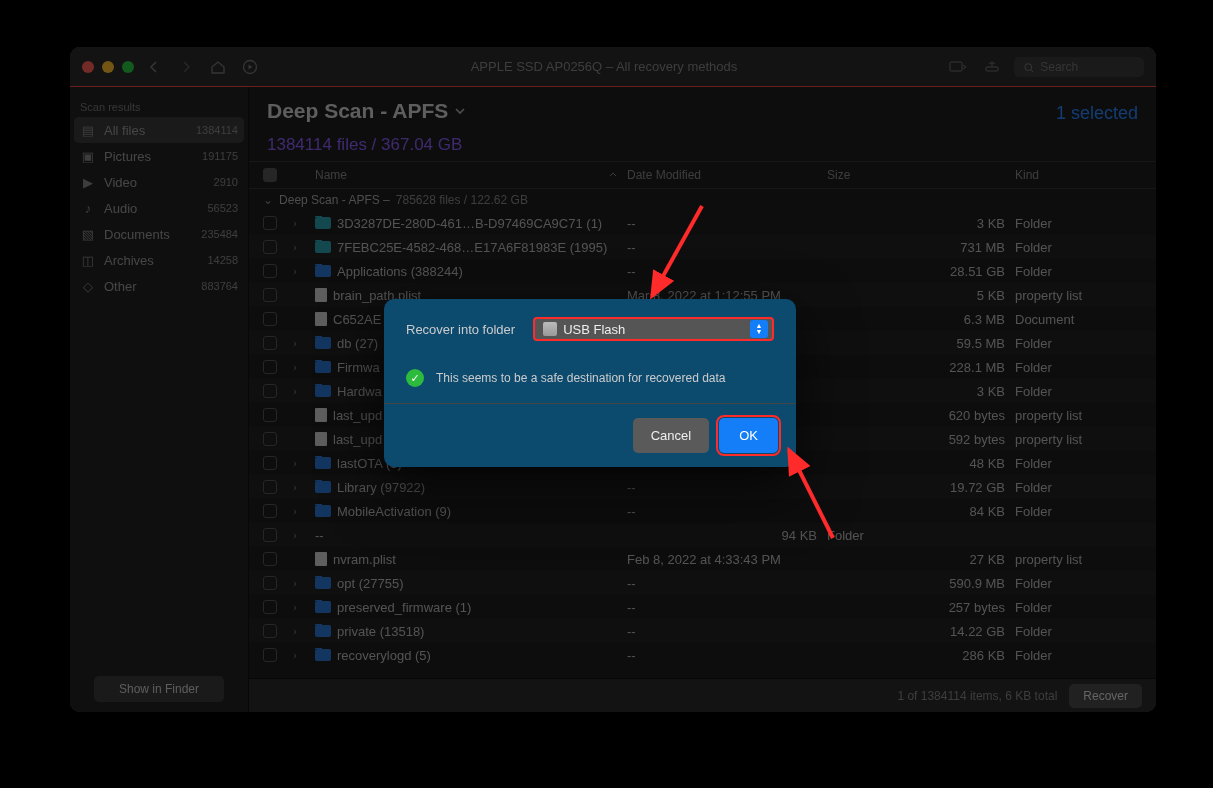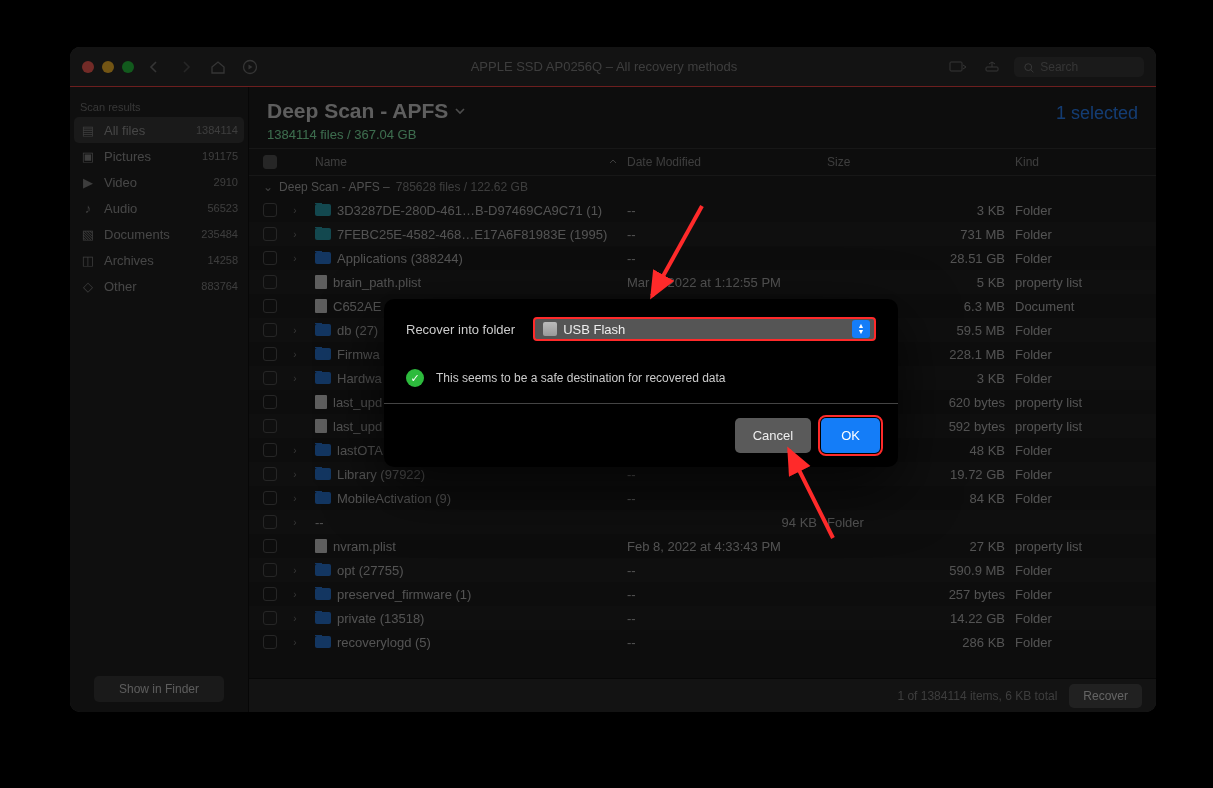--- a/index.html
+++ b/index.html
@@ -25,21 +25,21 @@
   .side-item { display:flex; align-items:center; padding:4px 10px; font-size:13px; color:#9c9c9c; gap:8px; height:26px;}
   .side-item.active { background:#3a3a3a; border-radius:5px; margin:0 4px; padding:4px 6px;}
   .side-item .count { margin-left:auto; font-size:11px; color:#888; }
   .side-icon { width:16px; height:16px; display:flex; align-items:center; justify-content:center; color:#888;}
   .sidebar-footer { position:absolute; bottom:10px; left:0; right:0; padding:0 24px;}
   .finder-btn { width:100%; background:#3a3a3a; border:none; border-radius:5px; color:#ccc; font-size:12px; padding:6px 0;}
   
   .main { position:absolute; left:179px; right:0; top:40px; bottom:34px; background:#1e1e1e; display:flex; flex-direction:column;}
   .main-header { padding:12px 18px 6px 18px; display:flex; align-items:flex-start; }
   .main-title { color:#d0d0d0; font-size:21px; font-weight:600; display:flex; align-items:center; gap:6px;}
-  .main-sub { color:#86efac; font-size:13px; margin-top:4px;}
+  .main-sub { color:#8b5cf6; font-size:17px; margin-top:12px;}
   .selected { margin-left:auto; color:#2b86ff; font-size:18px; padding-top:4px;}
   
   .table-header { display:grid; grid-template-columns: 26px 26px 312px 200px 188px 130px; align-items:center; padding:0 14px; height:28px; color:#888; font-size:12px; border-top:1px solid #333; border-bottom:1px solid #333;}
   .th { display:flex; align-items:center; gap:4px; }
   .th-name { cursor:pointer; }
   .group-row { display:flex; align-items:center; padding:4px 14px; color:#888; font-size:12px; gap:6px;}
   .rows { flex:1; overflow:hidden; }
   .row { display:grid; grid-template-columns: 26px 26px 312px 200px 188px 130px; align-items:center; padding:0 14px; height:24px; font-size:13px; color:#b8b8b8;}
   .row:nth-child(even){ background:#232323; }
   .cb { width:14px; height:14px; border:1px solid #555; border-radius:3px;}
@@ -50,21 +50,21 @@
   
   .folder-cyan { width:16px; height:12px; background:#2aa0b0; border-radius:2px; position:relative;}
   .folder-cyan::before { content:''; position:absolute; top:-3px; left:0; width:7px; height:3px; background:#2aa0b0; border-radius:1px 1px 0 0;}
   .folder-blue { width:16px; height:12px; background:#2b78d8; border-radius:2px; position:relative;}
   .folder-blue::before { content:''; position:absolute; top:-3px; left:0; width:7px; height:3px; background:#2b78d8; border-radius:1px 1px 0 0;}
   .file-white { width:12px; height:14px; background:#d0d0d0; border-radius:1px; position:relative;}
   
   .statusbar { position:absolute; left:179px; right:0; bottom:0; height:34px; background:#2a2a2a; display:flex; align-items:center; padding:0 14px; color:#888; font-size:12px; border-top:1px solid #111;}
   .recover-btn { margin-left:12px; background:#4a4a4a; border:none; color:#ddd; font-size:12px; padding:5px 14px; border-radius:5px;}
   
-  .modal { position:absolute; z-index:60; left:314px; top:252px; width:514px; background:#000000; border-radius:10px; box-shadow:0 20px 60px rgba(0,0,0,0.7); overflow:hidden;}
+  .modal { position:absolute; z-index:60; left:314px; top:252px; width:412px; background:#0c4a6e; border-radius:10px; box-shadow:0 20px 60px rgba(0,0,0,0.7); overflow:hidden;}
   .modal-row { display:flex; align-items:center; padding:18px 22px; gap:18px;}
   .modal-label { color:#ccc; font-size:13px; }
   .dest-select { flex:1; height:24px; background:#555; border-radius:4px; display:flex; align-items:center; padding:0 4px 0 8px; color:#eee; font-size:13px; border:2px solid #ff2a2a; position:relative;}
   .dest-select .arrows { margin-left:auto; width:18px; height:18px; background:#147df8; border-radius:3px; display:flex; flex-direction:column; align-items:center; justify-content:center; color:#fff; font-size:7px; line-height:6px;}
   .modal-msg { display:flex; align-items:center; gap:12px; padding:10px 22px 16px 22px; border-bottom:1px solid #444;}
   .check { width:18px; height:18px; border-radius:50%; background:#2dbb3d; display:flex; align-items:center; justify-content:center; color:#fff; font-size:11px;}
   .modal-msg-text { color:#ccc; font-size:12px;}
   .modal-footer { display:flex; justify-content:flex-end; gap:10px; padding:14px 18px;}
   .btn-cancel { background:#5a5a5a; border:none; color:#eee; font-size:13px; padding:5px 18px; border-radius:5px;}
   .btn-ok { background:#147df8; border:none; color:#fff; font-size:13px; padding:10px 20px; border-radius:5px; outline:2px solid #ff2a2a; outline-offset:1px;}

